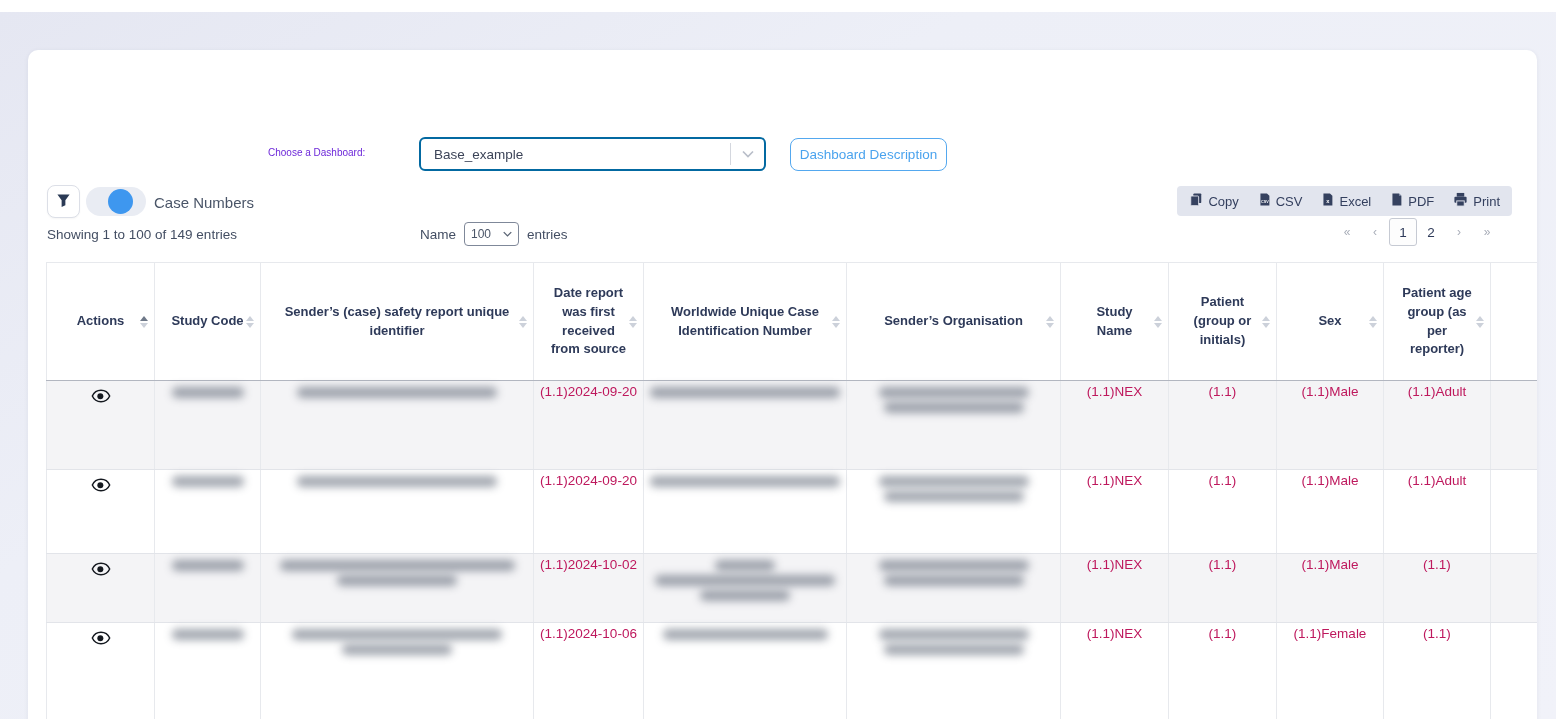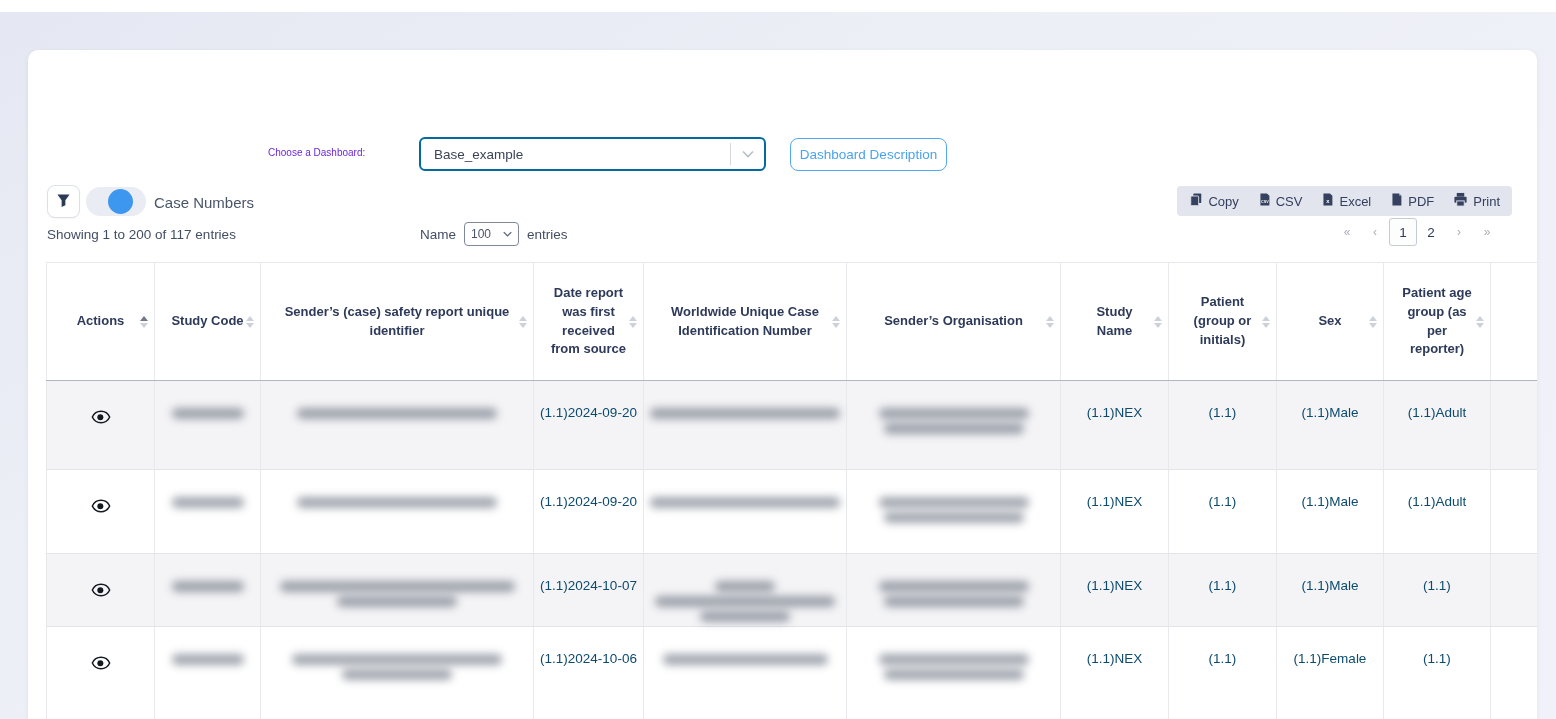--- a/index.html
+++ b/index.html
@@ -62,21 +62,21 @@
   .pg-item.active { border:1px solid #c6cad3; border-radius:3px; background:#fdfdfd; padding:0; }
 
   
   .table-wrap { position:absolute; left:18px; top:212px; width:1491px; height:457px; overflow:hidden; }
   table { border-collapse:collapse; table-layout:fixed; width:1504px;
           border-top:1px solid #e7e9ed; border-left:1px solid #e7e9ed; }
   th { height:118px; vertical-align:middle; text-align:center; font-size:13px; font-weight:bold;
        color:#2e3a59; border-right:1px solid #e7e9ed; border-bottom:1px solid #b2b6c0;
        padding:0 16px; position:relative; line-height:1.45; cursor:pointer; background:#fff; }
   td { border-right:1px solid #e7e9ed; border-bottom:1px solid #e2e4e9; vertical-align:top;
-       text-align:center; font-size:13.5px; color:#0c4a6e; padding-top:23px; line-height:1.4; }
+       text-align:center; font-size:13.5px; color:#be185d; padding-top:2px; line-height:1.4; }
   tr.stripe td { background:#f4f4f6; }
 
   .sort { position:absolute; right:6px; top:50%; transform:translateY(-50%);
           display:flex; flex-direction:column; gap:2px; }
   .tri-up { width:0; height:0; border-left:4px solid transparent; border-right:4px solid transparent;
             border-bottom:5px solid #ccd1da; }
   .tri-down { width:0; height:0; border-left:4px solid transparent; border-right:4px solid transparent;
               border-top:5px solid #ccd1da; }
   th.sorted-asc .tri-up { border-bottom-color:#6e7888; }
 
@@ -151,21 +151,21 @@
       <button class="export-btn">
         <span><svg width="15" height="15" viewBox="0 0 16 16">
             <path d="M4 1h8v4H4z" fill="#35415f"></path>
             <rect x="1.5" y="5" width="13" height="6.5" rx="1" fill="#35415f"></rect>
             <rect x="4" y="9.5" width="8" height="5.5" fill="#35415f" stroke="#e2e5ee"></rect>
           </svg></span>
         <span>Print</span>
       </button>
     </div>
 
-  <span class="showing-text">Showing 1 to 200 of 117 entries</span>
+  <span class="showing-text">Showing 1 to 100 of 149 entries</span>
 
   <div class="show-group">
     <span>Name</span>
     <span class="len-select">
       <span>100</span>
       <svg width="9" height="6" viewBox="0 0 12 8">
           <path d="M1 1.5l5 5 5-5" stroke="#5a6474" stroke-width="1.8" fill="none"></path>
         </svg>
     </span>
     <span>entries</span>
@@ -296,21 +296,21 @@
                     <path d="M12 1.2C7.2 1.2 3.4 4 1.6 8c1.8 4 5.6 6.8 10.4 6.8S20.6 12 22.4 8C20.6 4 16.8 1.2 12 1.2z" fill="none" stroke="#14181f" stroke-width="1.8"></path>
                     <circle cx="11.2" cy="8.2" r="3.6" fill="#14181f"></circle>
                   </svg></span></button></td>
             <td>
               <div class="redact" style="width:72px"></div>
             </td>
             <td>
               <div class="redact" style="width:235px"></div>
               <div class="redact" style="width:120px"></div>
             </td>
-            <td><span>(1.1)2024-10-07</span></td>
+            <td><span>(1.1)2024-10-02</span></td>
             <td>
               <div class="redact" style="width:60px"></div>
               <div class="redact" style="width:180px"></div>
               <div class="redact" style="width:90px"></div>
             </td>
             <td>
               <div class="redact" style="width:150px"></div>
               <div class="redact" style="width:140px"></div>
             </td>
             <td><span>(1.1)NEX</span></td>

